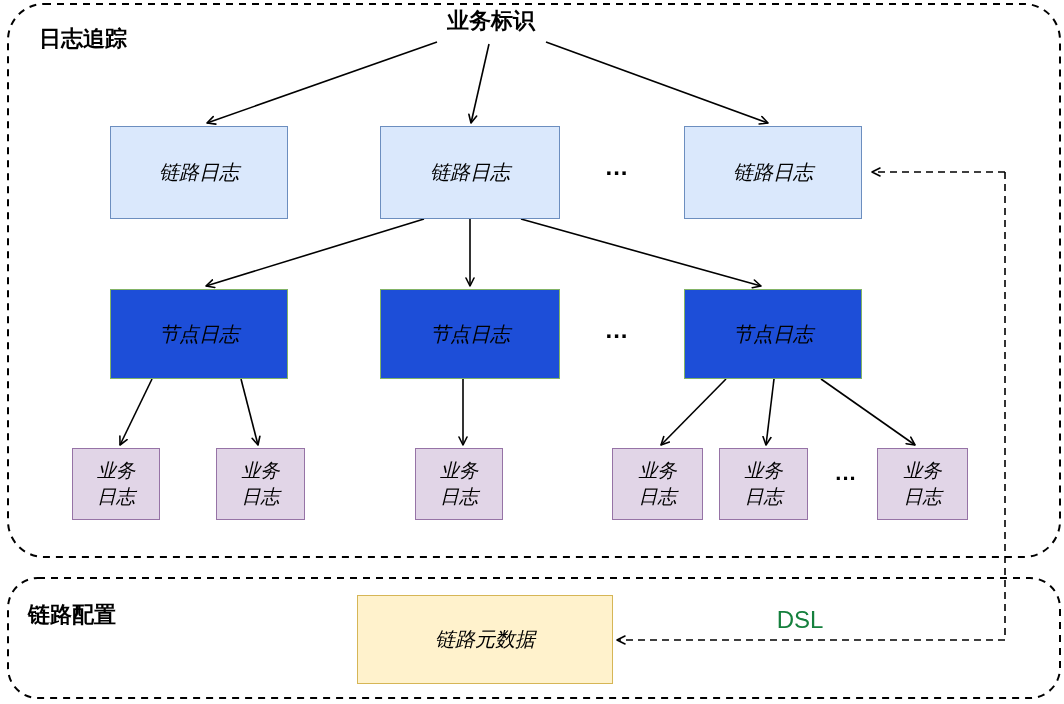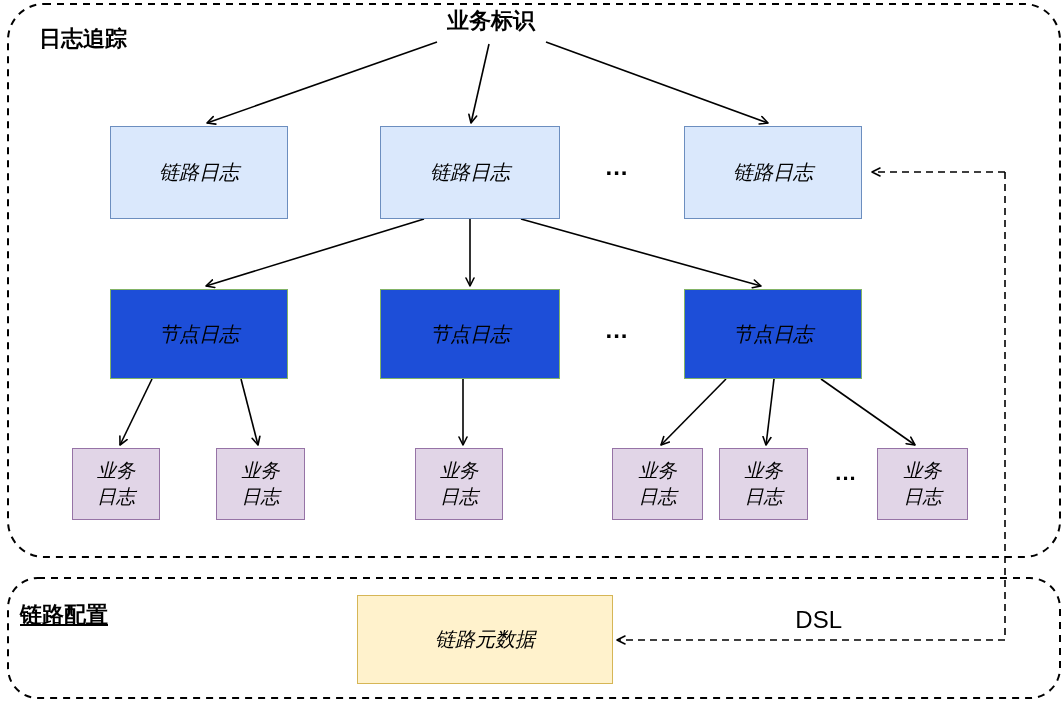--- a/index.html
+++ b/index.html
@@ -32,21 +32,21 @@
     font-weight: bold;
     color: #000;
   }
   .section-label {
     position: absolute;
     font-size: 22px;
     font-weight: bold;
     color: #000;
   }
   .section-label.tracing { left: 27px; top: 24px; margin-left: 12px; }
-  .section-label.config  { left: 20px; top: 600px; text-decoration: underline; }
+  .section-label.config  { left: 28px; top: 600px; }
   .node {
     position: absolute;
     box-sizing: border-box;
     display: flex;
     align-items: center;
     justify-content: center;
     text-align: center;
     font-size: 20px;
     color: #000;
     border: 1.5px solid #000;
@@ -64,23 +64,23 @@
     font-weight: 600;
     color: #000;
     letter-spacing: 1px;
     line-height: 1;
   }
   .dsl-label {
     position: absolute;
     left: 758px;
     top: 606px;
     width: 84px;
-    text-align: right;
+    text-align: center;
     font-size: 24px;
-    color: #000000;
+    color: #15803d;
   }
 </style>
 </head>
 <body>
 
 <div class="canvas">
 
   <svg class="edges-layer" viewBox="0 0 1064 704">
     <defs>
       <marker id="arrowOpen" markerWidth="14" markerHeight="14" refX="9" refY="5" orient="auto" markerUnits="userSpaceOnUse">

